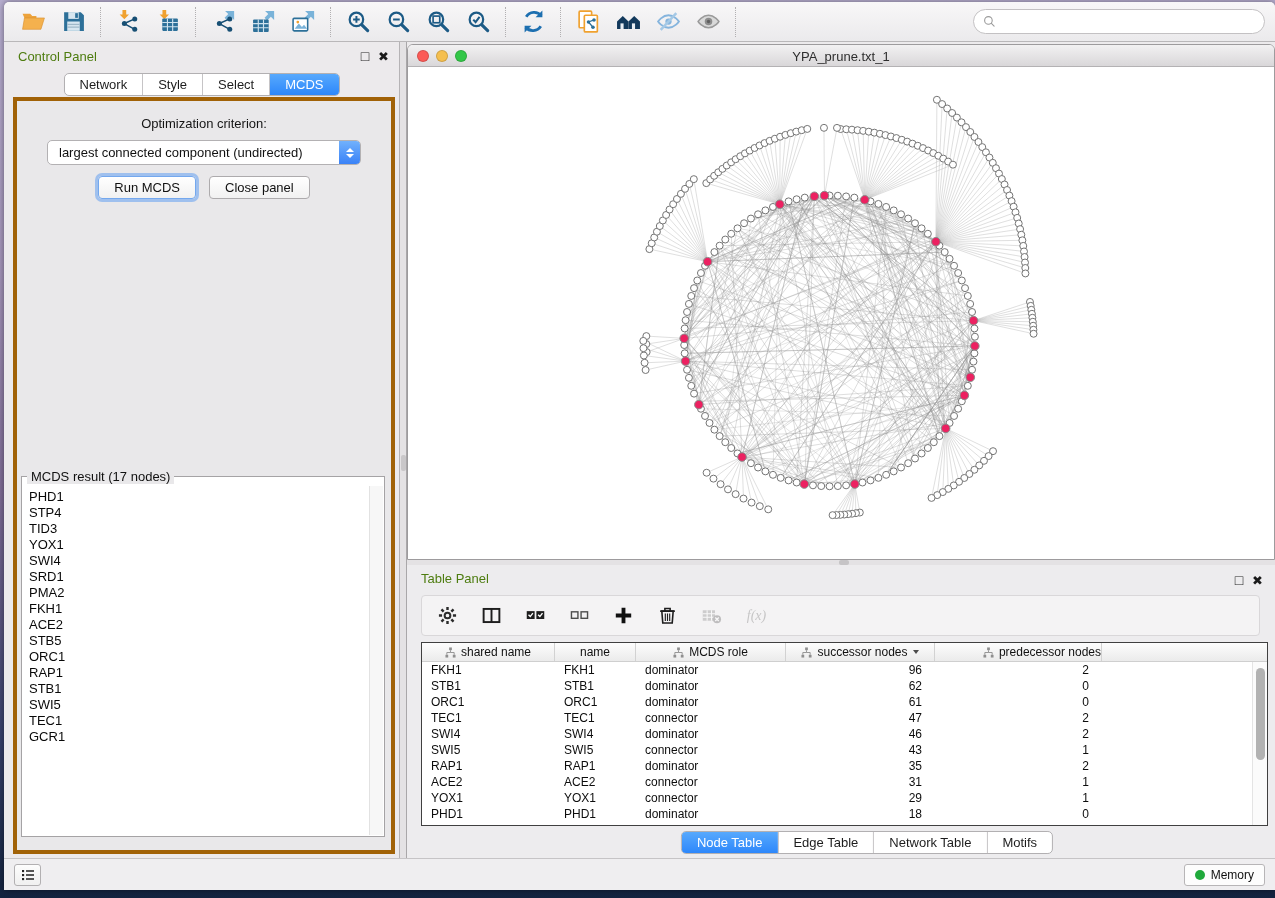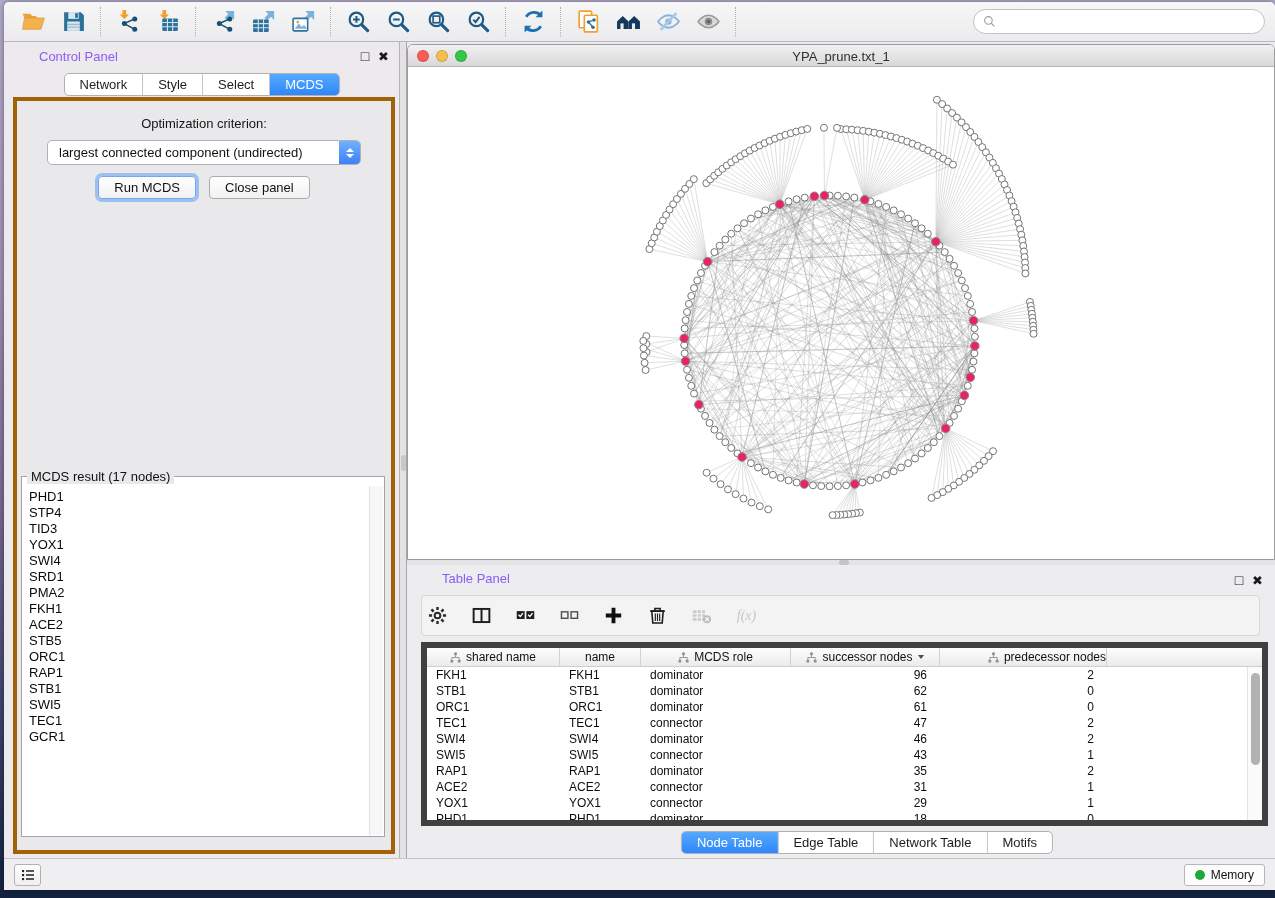--- a/index.html
+++ b/index.html
@@ -17,21 +17,21 @@
   .tbtn { width:40px; height:32px; border:none; background:none; display:flex; align-items:center; justify-content:center; cursor:pointer; }
   .tbtn svg { width:25px; height:25px; }
   .search { margin-left:auto; margin-right:10px; width:292px; height:25px; background:#fff; border:1px solid #c3c1c3;
     border-radius:13px; display:flex; align-items:center; padding:0 9px; gap:5px; }
   .search svg { width:13px; height:13px; flex:0 0 auto; }
   .search input { border:none; outline:none; flex:1; font-size:13px; background:transparent; }
 
   
   .cp { position:absolute; left:0; top:40px; width:396px; bottom:32px; background:#eceaec; border-right:1px solid #b5b3b5; }
   .panel-head { position:relative; height:26px; }
-  .panel-title { position:absolute; left:14px; top:7px; font-size:13px; color:#8b5cf6;margin-left:21px; }
+  .panel-title { position:absolute; left:14px; top:7px; font-size:13px; color:#4d7c0f; }
   .panel-btns { position:absolute; right:10px; top:5px; display:flex; gap:9px; }
   .icon-float::before { content:"❐"; content:"□"; font-size:14px; color:#222; font-weight:bold; }
   .icon-close::before { content:"✖"; font-size:13px; color:#1a1a1a; }
   .seg { display:inline-flex; background:#fff; border:1px solid #b2b0b2; border-radius:5px; overflow:hidden; }
   .seg-item { padding:3px 15px; font-size:13px; line-height:15px; color:#1d1d1d; border-left:1px solid #c6c4c6; cursor:pointer; white-space:nowrap; }
   .seg-item:first-child { border-left:none; }
   .seg-item.active { background:linear-gradient(#57a9fd,#2d87fb); color:#fff; }
   .cp-tabs { position:absolute; top:31px; left:50%; transform:translateX(-50%); z-index:3; }
   .cp-content { position:absolute; left:9px; right:4px; top:55px; bottom:4px; background:#e9e8ea; border:4px solid #a16207; }
   .opt-label { margin-top:15px; text-align:center; font-size:13px; color:#151515; }
@@ -66,25 +66,25 @@
   .lights { position:absolute; left:9px; top:5px; display:flex; gap:7px; }
   .light { width:12px; height:12px; border-radius:50%; border:1px solid rgba(0,0,0,.15); }
   .net-title-text { position:absolute; left:0; right:0; top:4px; text-align:center; font-size:13px; color:#2e2e2e; }
   .net-canvas { position:absolute; left:0; right:0; top:22px; bottom:0; background:#fff; }
 
   
   .tp { position:absolute; left:403px; right:0; top:563px; bottom:32px; background:#edecee; }
   .tp .panel-title { left:14px; top:6px; }
   .tp .panel-btns { top:6px; right:12px; }
   .tp-toolbar { position:absolute; left:14px; right:15px; top:30px; height:41px; background:#f4f3f4;
-    border:1px solid #d9d7d9; border-radius:4px; display:flex; align-items:center; padding-left:5px; gap:23px; }
+    border:1px solid #d9d7d9; border-radius:4px; display:flex; align-items:center; padding-left:15px; gap:23px; }
   .ticon { border:none; background:none; cursor:pointer; display:flex; align-items:center; }
   .ticon svg { width:21px; height:21px; }
   .ticon.disabled { opacity:.45; cursor:default; }
-  .tbl { position:absolute; left:14px; right:7px; top:77px; height:184px; background:#fff; border:6px solid #404040; }
+  .tbl { position:absolute; left:14px; right:7px; top:77px; height:184px; background:#fff; border:1px solid #404040; }
   .tbl-head { display:flex; height:19px; border-bottom:1px solid #cfcfcf; }
   .th { display:flex; align-items:center; justify-content:center; gap:5px; font-size:12px; color:#111;
     background:linear-gradient(#fdfdfd,#ebebeb); border-right:1px solid #d2d2d2; overflow:hidden; white-space:nowrap; }
   .sort { width:0; height:0; border-left:3.5px solid transparent; border-right:3.5px solid transparent; border-top:4.5px solid #4c4c4c; }
   .tbl-body { position:absolute; left:0; right:15px; top:19px; bottom:0; overflow:hidden; }
   .tr { display:flex; height:16px; }
   .td { font-size:12px; line-height:16px; color:#0d0d0d; padding:0 9px; overflow:hidden; white-space:nowrap; }
   .td.num { text-align:right; padding-right:13px; }
   .tbl-scroll { position:absolute; right:0; top:19px; bottom:0; width:15px; background:#fbfbfb; border-left:1px solid #e4e4e4; }
   .tbl-thumb { position:absolute; left:2.5px; top:6px; width:9px; height:92px; background:#b2b2b2; border-radius:5px; }

